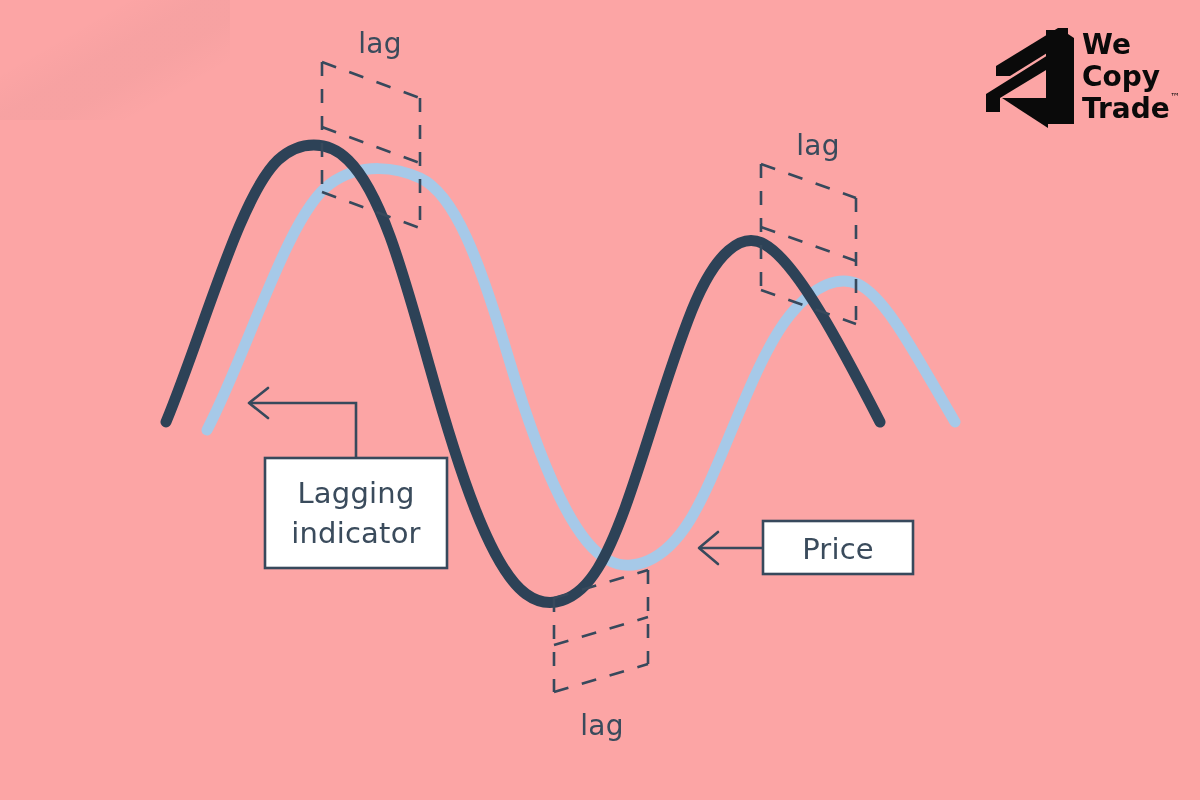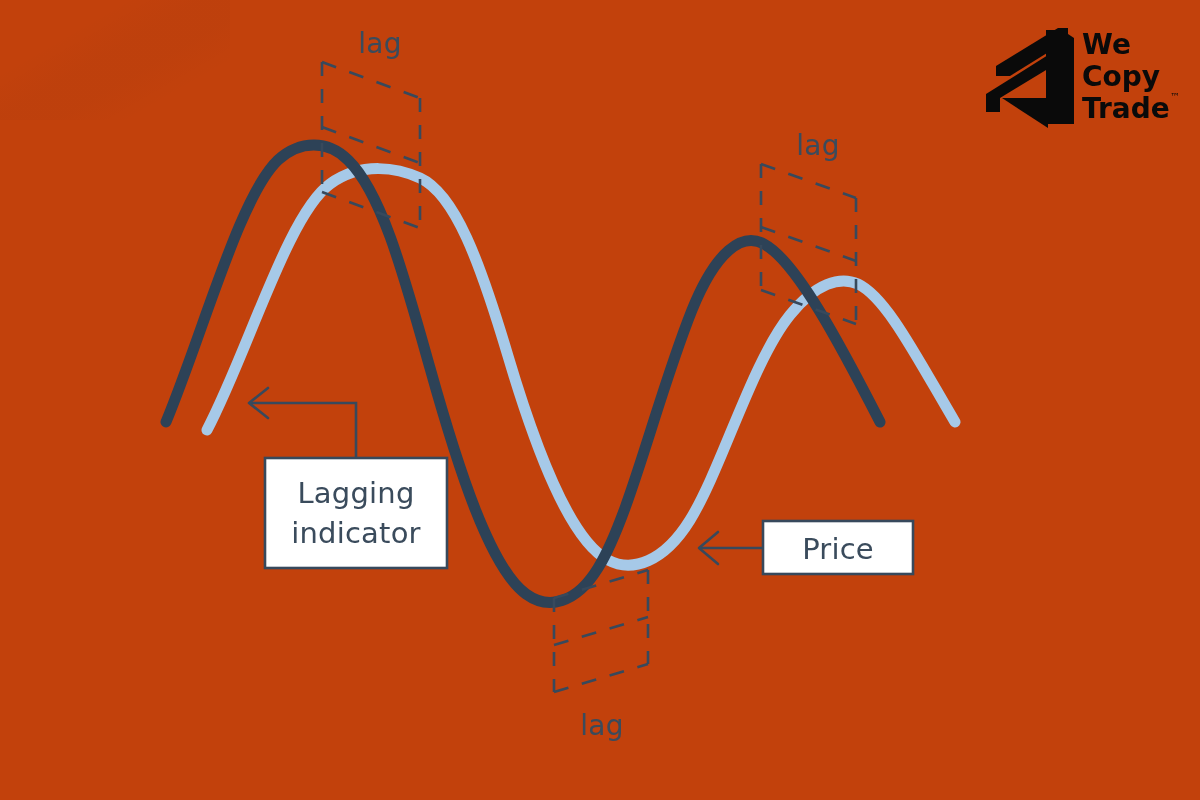--- a/index.html
+++ b/index.html
@@ -14,21 +14,21 @@
     position: relative;
     overflow: hidden;
     font-family: "DejaVu Sans", sans-serif;
   }
   #stage {
     position: absolute;
     left: 0;
     top: 0;
     width: 1200px;
     height: 800px;
-    background: #c2410c;
+    background: #fca5a5;
   }
   #diagram-svg {
     position: absolute;
     left: 0;
     top: 0;
     width: 1200px;
     height: 800px;
     display: block;
   }
   .curve {

